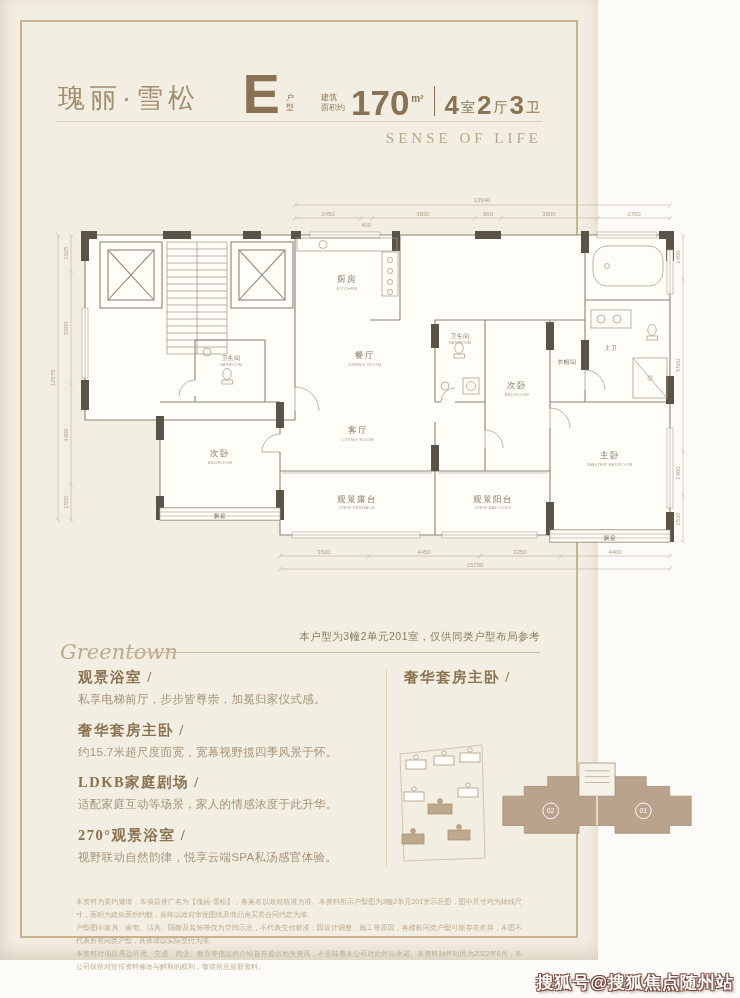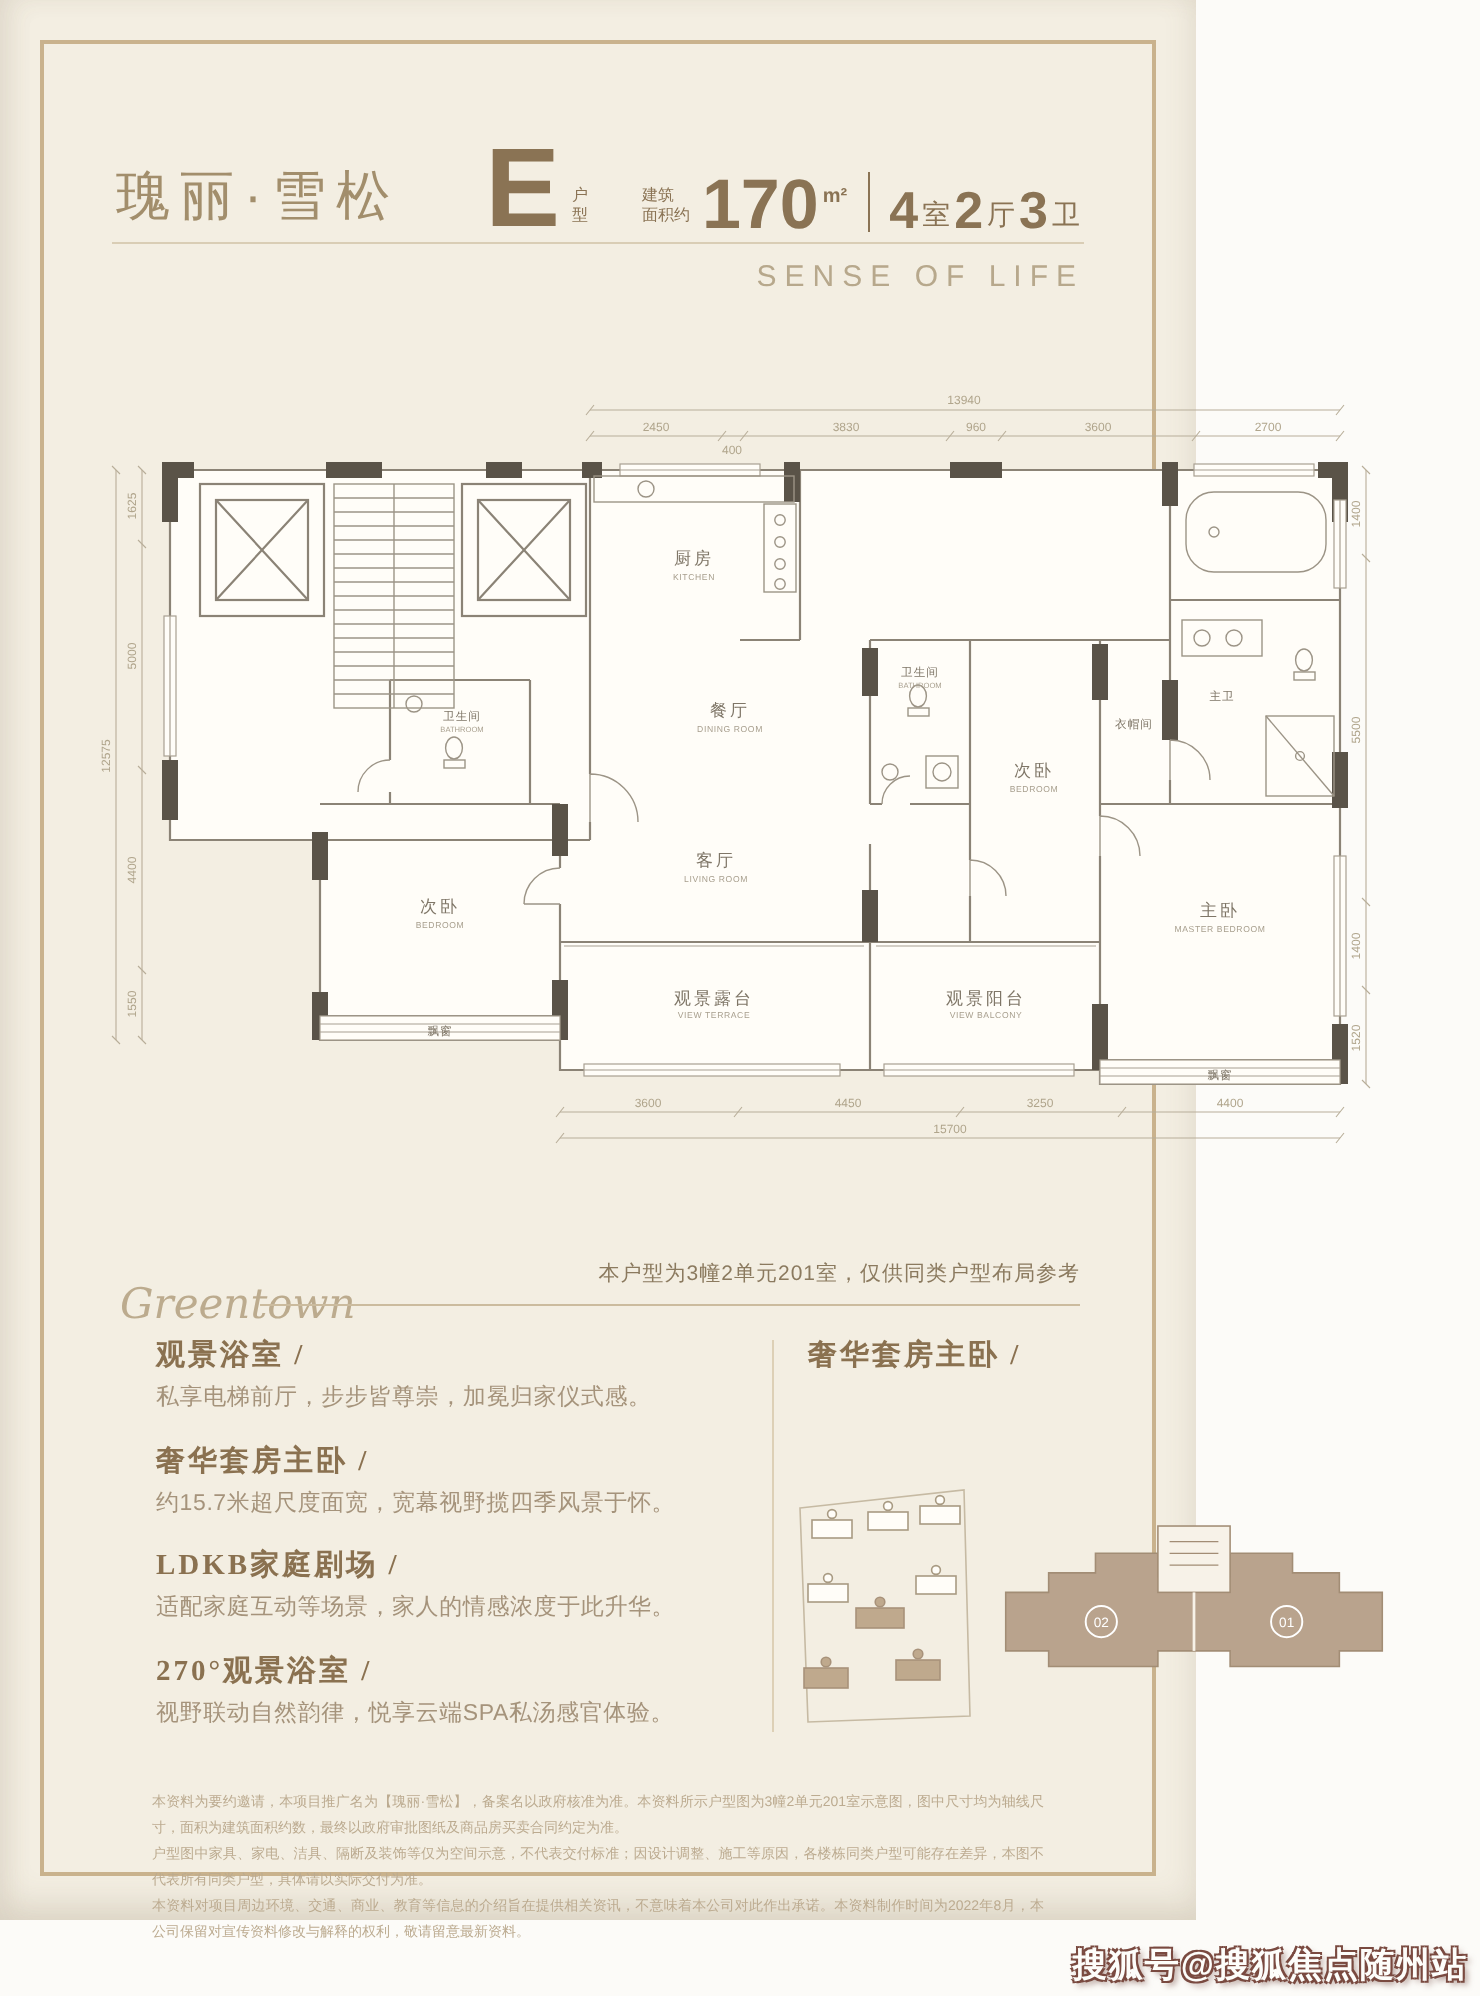--- a/index.html
+++ b/index.html
@@ -12,21 +12,21 @@
   .spec{position:absolute;right:56px;top:70px;display:flex;align-items:flex-end;color:#8a7354;}
   .spec .E{font-size:56px;line-height:.85;font-weight:600;}
   .stack{display:flex;flex-direction:column;font-size:8px;line-height:1.25;margin:0 0 5px 6px;letter-spacing:1px;}
   .stack.area{margin-left:26px;letter-spacing:0;}
   .bignum{font-size:35px;line-height:.85;font-weight:600;margin-left:6px;}
   .sup{font-size:10px;margin:0 0 14px 2px;font-weight:600;}
   .vbar{width:1px;height:30px;background:#8a7354;margin:0 10px 2px 10px;}
   .rn{font-size:26px;line-height:.9;font-weight:600;}
   .ru{font-size:14px;margin:0 2px 1px 2px;}
   .hline{position:absolute;left:56px;right:56px;top:121px;height:1px;background:#d9cdb5;}
-  .sense{position:absolute;right:56px;top:130px;font-family:Liberation Sans, sans-serif;font-size:15px;letter-spacing:4px;color:#b7a88c;}
+  .sense{position:absolute;right:56px;top:130px;font-family:Liberation Serif, serif;font-size:15px;letter-spacing:4px;color:#b7a88c;}
   
   .planwrap{position:absolute;left:45px;top:190px;width:650px;height:405px;}
   .fp-fill{fill:#fffdf8;stroke:none}
   .w{stroke:#8b8376;stroke-width:1.1;fill:none}
   .wt{fill:#5a5348}
   .fx{stroke:#9c9486;stroke-width:.7;fill:none}
   .fxf{fill:#fffdf8;stroke:#9c9486;stroke-width:.7}
   .win{fill:#fffdf8;stroke:#a8a092;stroke-width:.6}
   .winl{stroke:#a8a092;stroke-width:.6;fill:none}
   .dim{stroke:#b8ae99;stroke-width:.55;fill:none}

